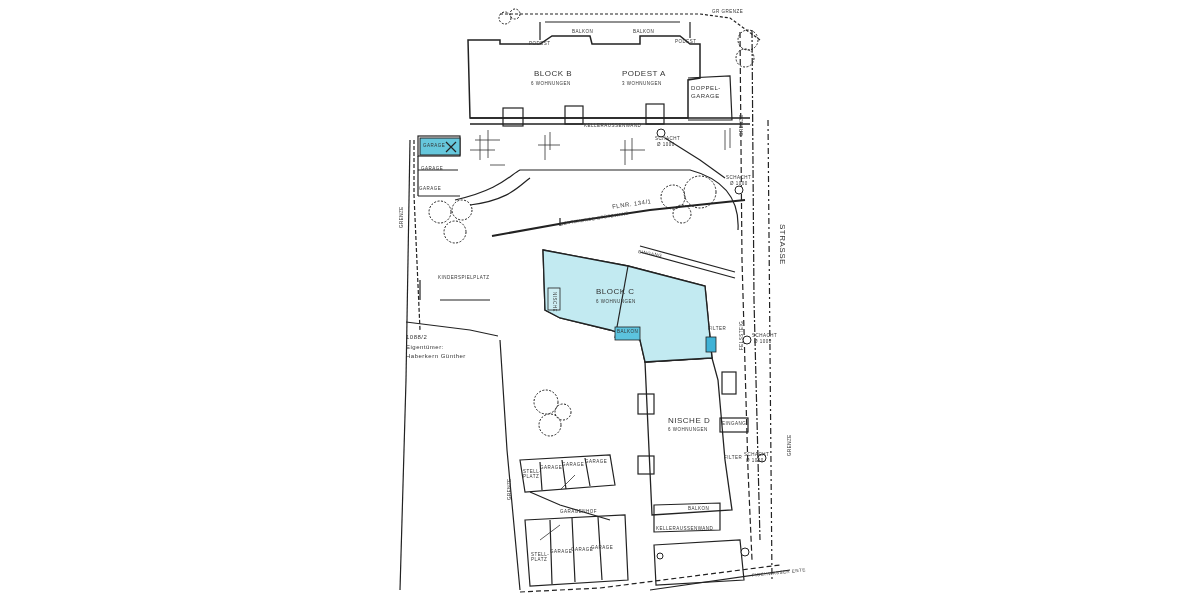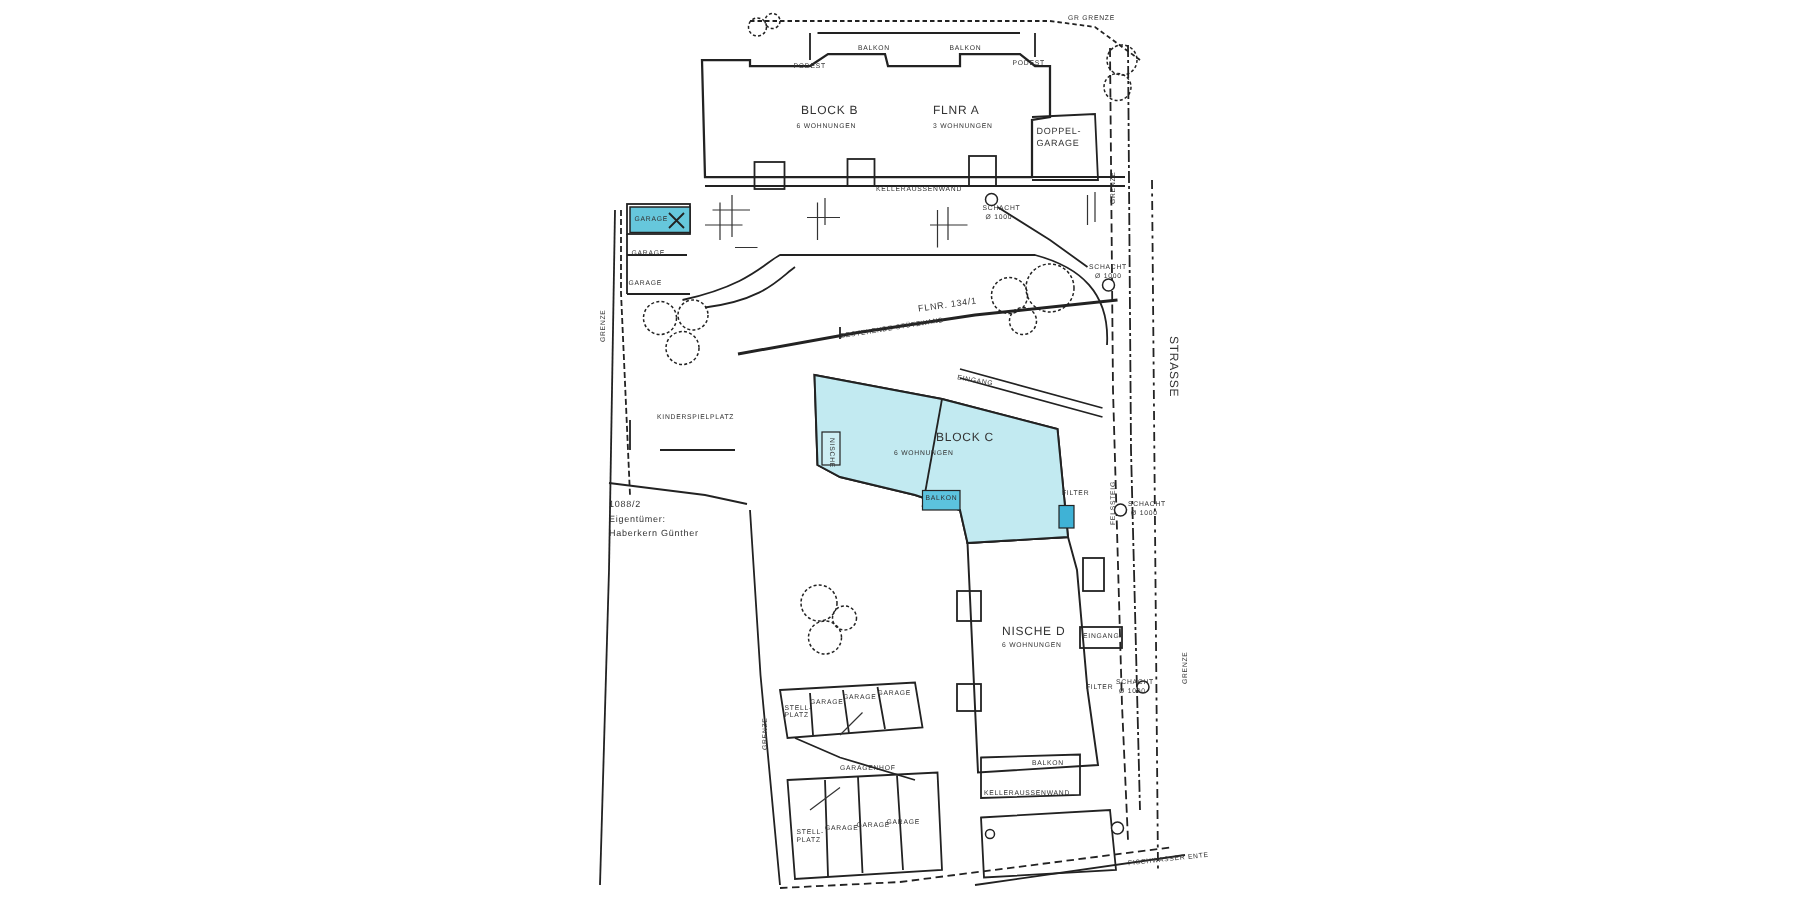--- a/index.html
+++ b/index.html
@@ -122,21 +122,21 @@
     <path d="M480 135 L480 160 M475 140 L500 140 M488 130 L488 158 M470 150 L495 150 M490 165 L505 165"></path>
     <path d="M545 135 L545 160 M550 132 L550 150 M538 145 L560 145"></path>
     <path d="M625 140 L625 165 M632 138 L632 160 M620 150 L645 150"></path>
     <path d="M725 130 L725 150 M730 128 L730 148"></path>
     <path d="M560 490 L575 475 M540 540 L560 525"></path>
   </g>
 </svg>
 
 <div class="lbl big" style="left:534px;top:70px;">BLOCK B</div>
 <div class="lbl sm" style="left:531px;top:82px;">6 WOHNUNGEN</div>
-<div class="lbl big" style="left:622px;top:70px;">FLNR A</div>
+<div class="lbl big" style="left:622px;top:70px;">PODEST A</div>
 <div class="lbl sm" style="left:622px;top:82px;">3 WOHNUNGEN</div>
 <div class="lbl md" style="left:691px;top:84px;width:40px;white-space:pre-line;line-height:1.4;">DOPPEL-
 GARAGE</div>
 <div class="lbl sm" style="left:584px;top:124px;">KELLERAUSSENWAND</div>
 <div class="lbl sm" style="left:529px;top:42px;">PODEST</div>
 <div class="lbl sm" style="left:675px;top:40px;">PODEST</div>
 <div class="lbl sm" style="left:572px;top:30px;">BALKON</div>
 <div class="lbl sm" style="left:633px;top:30px;">BALKON</div>
 <div class="lbl sm" style="left:655px;top:137px;">SCHACHT</div>
 <div class="lbl sm" style="left:657px;top:143px;">Ø 1000</div>
@@ -154,21 +154,21 @@
 <div class="lbl sm vert" style="left:400px;top:228px;">GRENZE</div>
 <div class="lbl sm vert" style="left:508px;top:500px;">GRENZE</div>
 <div class="lbl sm vert" style="left:788px;top:456px;">GRENZE</div>
 <div class="lbl sm vert" style="left:740px;top:136px;">GRENZE</div>
 <div class="lbl sm" style="left:438px;top:276px;">KINDERSPIELPLATZ</div>
 
 <div class="lbl md" style="left:406px;top:334px;">1088/2</div>
 <div class="lbl md" style="left:406px;top:344px;">Eigentümer:</div>
 <div class="lbl md" style="left:406px;top:353px;">Haberkern Günther</div>
 
-<div class="lbl big" style="left:624px;top:288px;">BLOCK C</div>
+<div class="lbl big" style="left:596px;top:288px;">BLOCK C</div>
 <div class="lbl sm" style="left:596px;top:300px;">6 WOHNUNGEN</div>
 <div class="lbl sm" style="left:638px;top:252px;transform:rotate(10deg);">EINGANG</div>
 <div class="lbl sm" style="left:617px;top:330px;">BALKON</div>
 <div class="lbl sm vert90" style="left:556px;top:292px;">NISCHE</div>
 <div class="lbl sm" style="left:708px;top:327px;">FILTER</div>
 <div class="lbl sm vert" style="left:740px;top:350px;">FELSSTEIG</div>
 <div class="lbl sm" style="left:752px;top:334px;">SCHACHT</div>
 <div class="lbl sm" style="left:754px;top:340px;">Ø 1000</div>
 
 <div class="lbl big" style="left:668px;top:417px;">NISCHE D</div>

